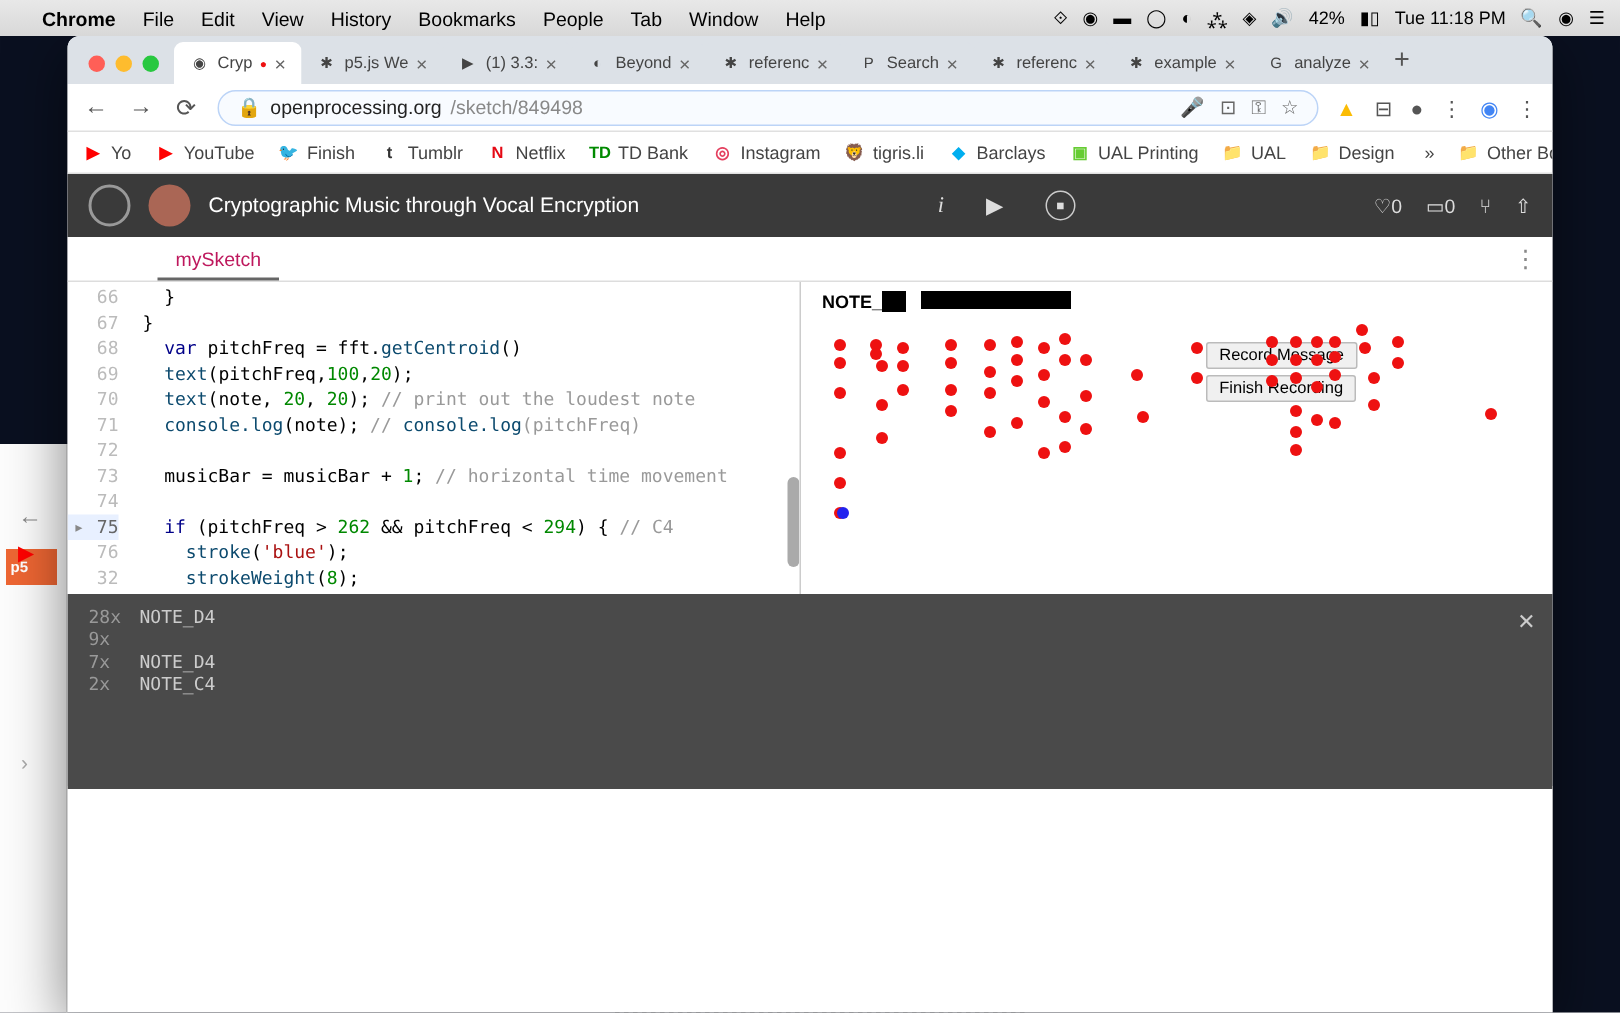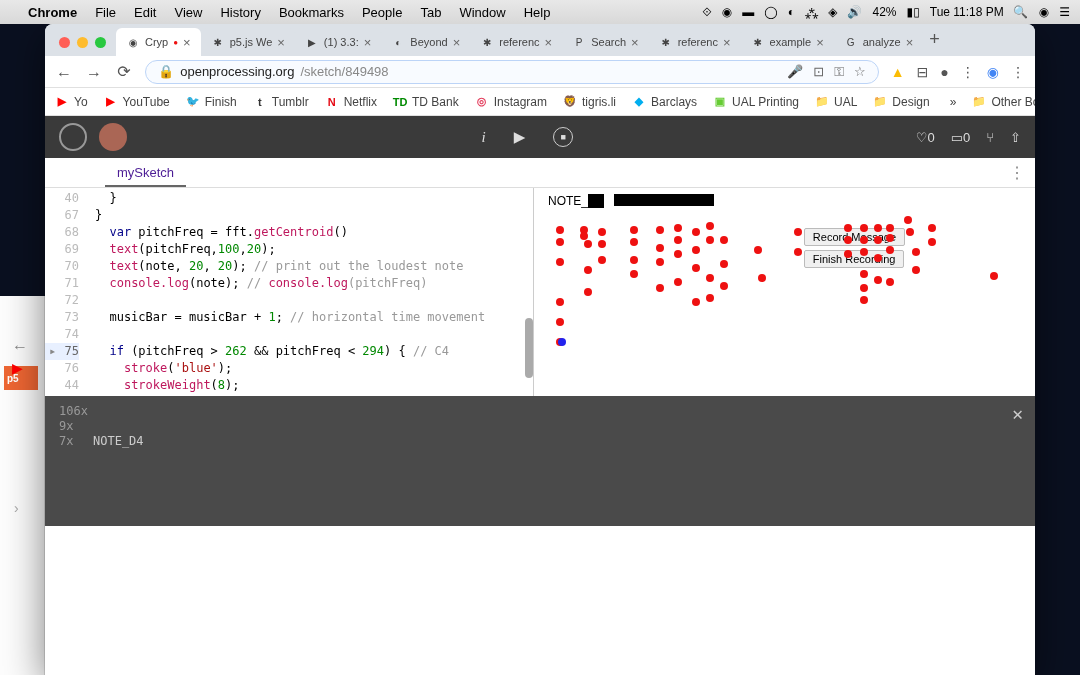--- a/index.html
+++ b/index.html
@@ -32,32 +32,32 @@
 .op-header{height:42px;background:#3a3a3a;display:flex;align-items:center;padding:0 14px;gap:12px;color:#ddd}
 .op-logo{width:28px;height:28px;border:2px solid #999;border-radius:50%}
 .op-avatar{width:28px;height:28px;border-radius:50%;background:#a65}
 .op-title{font-size:14px;color:#fff;line-height:1.1}
 .op-title .by{font-size:11px;color:#aaa}
 .op-title .by a{color:#6bb}
 .op-center{margin-left:auto;display:flex;gap:28px;align-items:center}
 .op-center span{font-size:15px}
 .op-right{margin-left:auto;display:flex;gap:16px;align-items:center;font-size:13px}
 .op-tabs{height:30px;background:#fff;border-bottom:1px solid #ddd;display:flex;align-items:end;padding-left:60px;position:relative}
-.op-tab{padding:5px 12px;font-size:13px;color:#4c1d95;border-bottom:2px solid #666}
+.op-tab{padding:5px 12px;font-size:13px;color:#be185d;border-bottom:2px solid #666}
 .op-more{position:absolute;right:10px;top:5px;font-size:16px;color:#888}
 .editor-split{display:flex;height:208px}
 .code-pane{width:488px;background:#fff;font-family:Consolas,Menlo,monospace;font-size:12px;overflow:hidden;position:relative}
 .gutter{position:absolute;left:0;top:0;width:40px;text-align:right;padding-right:6px;color:#bbb;line-height:17px;padding-top:2px}
 .gutter .active{background:#e8f0ff;color:#666;position:relative}
 .gutter .active::before{content:"▸";position:absolute;left:4px;color:#888}
 .codelines{padding-left:50px;padding-top:2px;line-height:17px;white-space:pre}
-.kw{color:#008}  .fn{color:#be185d}  .str{color:#a11}  .num{color:#080}  .com{color:#999}
+.kw{color:#008}  .fn{color:#0c4a6e}  .str{color:#a11}  .num{color:#080}  .com{color:#999}
 .code-scroll{position:absolute;right:0;top:130px;width:8px;height:60px;background:#aaa;border-radius:4px}
 .canvas-pane{flex:1;background:#fff;position:relative;border-left:1px solid #ccc}
-.canvas-label{position:absolute;top:6px;left:14px;font-size:12px;font-weight:normal}
+.canvas-label{position:absolute;top:6px;left:14px;font-size:12px;font-weight:bold}
 .canvas-black{position:absolute;top:6px;left:80px;width:100px;height:12px;background:#000}
 .canvas-btns{position:absolute;top:40px;right:130px}
 .canvas-btns button{display:block;margin-bottom:4px;font-size:11px;padding:2px 8px;background:#f0f0f0;border:1px solid #bbb;border-radius:2px}
 .dot{position:absolute;width:8px;height:8px;background:#e11;border-radius:50%}
 .dot.blue{background:#22e}
 .console{height:130px;background:#4a4a4a;color:#ccc;font-family:Consolas,Menlo,monospace;font-size:12px;padding:8px 14px;line-height:15px;position:relative}
 .console .cx{position:absolute;right:12px;top:10px;color:#ccc;font-size:18px}
 .console .cnt{color:#999;display:inline-block;width:34px}
 
 .bg-left{position:absolute;top:296px;left:0;width:45px;height:380px;background:#fdfdfd;border-right:1px solid #ddd}
@@ -323,20 +323,21 @@
         <span class="ico">📁</span>
         <span>Other Bookmarks</span>
       </div>
 
   </div>
 
   <div class="op-header">
     <div class="op-logo"></div>
     <div class="op-avatar"></div>
     <div class="op-title">
+      <div>Cryptographic Music through Vocal Encryption</div>
     </div>
     <div class="op-center">
       <span style="font-family:serif;font-style:italic">i</span>
       <span>▶</span>
       <span style="border:1.5px solid #ccc;border-radius:50%;width:20px;height:20px;display:inline-flex;align-items:center;justify-content:center;font-size:9px">■</span>
     </div>
     <div class="op-right">
       <span>♡<span>0</span></span>
       <span>▭<span>0</span></span>
       <span>⑂</span>
@@ -345,32 +346,32 @@
   </div>
 
   <div class="op-tabs">
     <div class="op-tab">mySketch</div>
     <span class="op-more">⋮</span>
   </div>
 
   <div class="editor-split">
     <div class="code-pane">
       <div class="gutter" id="gutter">
-          <div>40</div>
+          <div>66</div>
           <div>67</div>
           <div>68</div>
           <div>69</div>
           <div>70</div>
           <div>71</div>
           <div>72</div>
           <div>73</div>
           <div>74</div>
           <div class="active">75</div>
           <div>76</div>
-          <div>44</div>
+          <div>32</div>
           <div>78</div>
         </div>
       <div class="codelines" id="codelines"><div>  }</div><div>}</div><div>  <span class="kw">var</span> pitchFreq = fft.<span class="fn">getCentroid</span>()</div><div>  <span class="fn">text</span>(pitchFreq,<span class="num">100</span>,<span class="num">20</span>);</div><div>  <span class="fn">text</span>(note, <span class="num">20</span>, <span class="num">20</span>); <span class="com">// print out the loudest note</span></div><div>  <span class="fn">console.log</span>(note); <span class="com">// <span class="fn">console.log</span>(pitchFreq)</span></div><div>&nbsp;</div><div>  musicBar = musicBar + <span class="num">1</span>; <span class="com">// horizontal time movement</span></div><div>&nbsp;</div><div>  <span class="kw">if</span> (pitchFreq &gt; <span class="num">262</span> &amp;&amp; pitchFreq &lt; <span class="num">294</span>) { <span class="com">// C4</span></div><div>    <span class="fn">stroke</span>(<span class="str">'blue'</span>);</div><div>    <span class="fn">strokeWeight</span>(<span class="num">8</span>);</div><div>    <span class="fn">point</span>(musicBar, <span class="num">190</span>);</div></div>
       <div class="code-scroll"></div>
     </div>
     <div class="canvas-pane">
       <div class="canvas-label"><span>NOTE_</span><span style="background:#000;color:#000">XX</span></div>
       <div class="canvas-black"></div>
       <div class="canvas-btns">
         <button>Record Message</button>
@@ -443,18 +444,19 @@
           <span class="dot" style="left: 394px; top: 50px;"></span>
           <span class="dot" style="left: 456px; top: 84px;"></span>
           <span class="dot blue" style="left: 24px; top: 150px;"></span>
         </div>
     </div>
   </div>
 
   <div class="console">
     <span class="cx">✕</span>
     <div id="consolelines">
-        <div><span class="cnt">106x</span></div>
+        <div><span class="cnt">28x</span>NOTE_D4</div>
         <div><span class="cnt">9x</span></div>
         <div><span class="cnt">7x</span>NOTE_D4</div>
+        <div><span class="cnt">2x</span>NOTE_C4</div>
       </div>
   </div>
 </div>
 
 </body></html>

